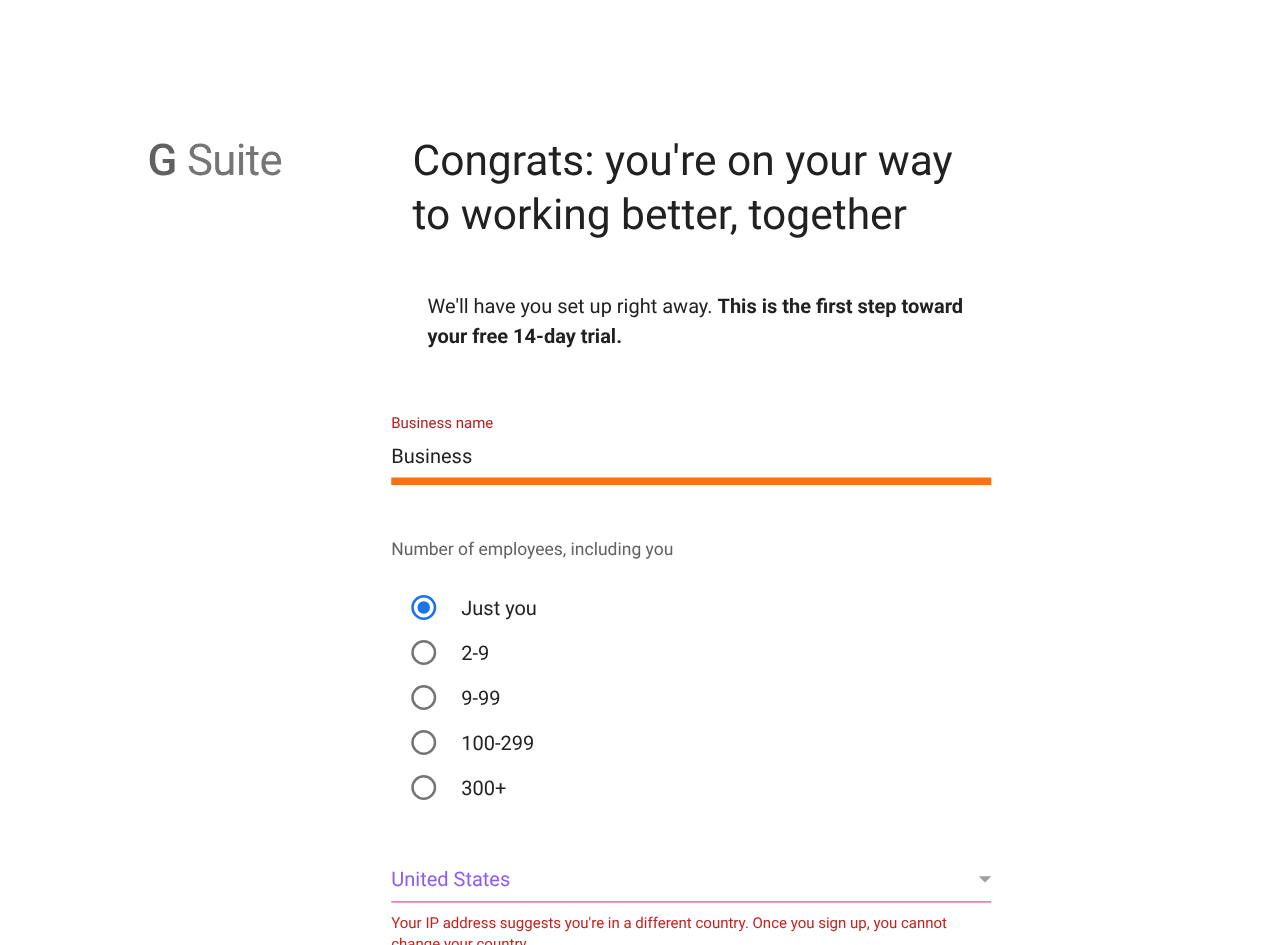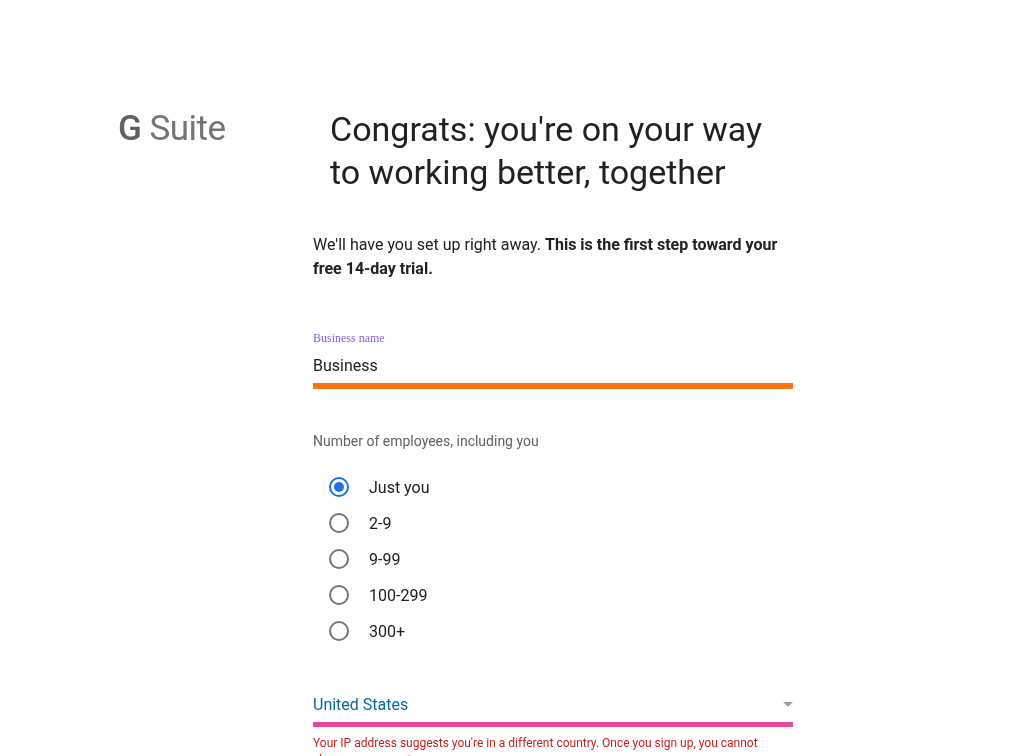--- a/index.html
+++ b/index.html
@@ -42,29 +42,29 @@
       color: #212121;
       line-height: 1.25;
       margin-bottom: 40px;
       margin-left: 17px;
     }
     .subtext {
       font-size: 16px;
       color: #212121;
       line-height: 1.5;
       margin-bottom: 50px;
+      margin-left: 29px;
     }
     .subtext .bold {
       font-weight: 700;
     }
     .field-label {
       font-size: 12px;
-      color: #8b5cf6;
+      color: #b91c1c;
       margin-bottom: 4px;
-      font-family: Liberation Serif, serif;
     }
     .text-input {
       width: 100%;
       border: none;
       border-bottom: 6px solid #f97316;
       font-size: 16px;
       color: #212121;
       padding: 6px 0 8px 0;
       outline: none;
       background: transparent;
@@ -110,23 +110,23 @@
     }
     .radio-label {
       font-size: 16px;
       color: #212121;
     }
     .select-wrapper {
       position: relative;
     }
     .select-display {
       width: 100%;
-      border-bottom: 5px solid #ec4899;
-      font-size: 16px;
-      color: #0369a1;
+      border-bottom: 1px solid #ec4899;
+      font-size: 16px;
+      color: #8b5cf6;
       padding: 4px 0 8px 0;
       display: flex;
       justify-content: space-between;
       align-items: center;
       cursor: pointer;
     }
     .caret-down {
       width: 0;
       height: 0;
       border-left: 5px solid transparent;

